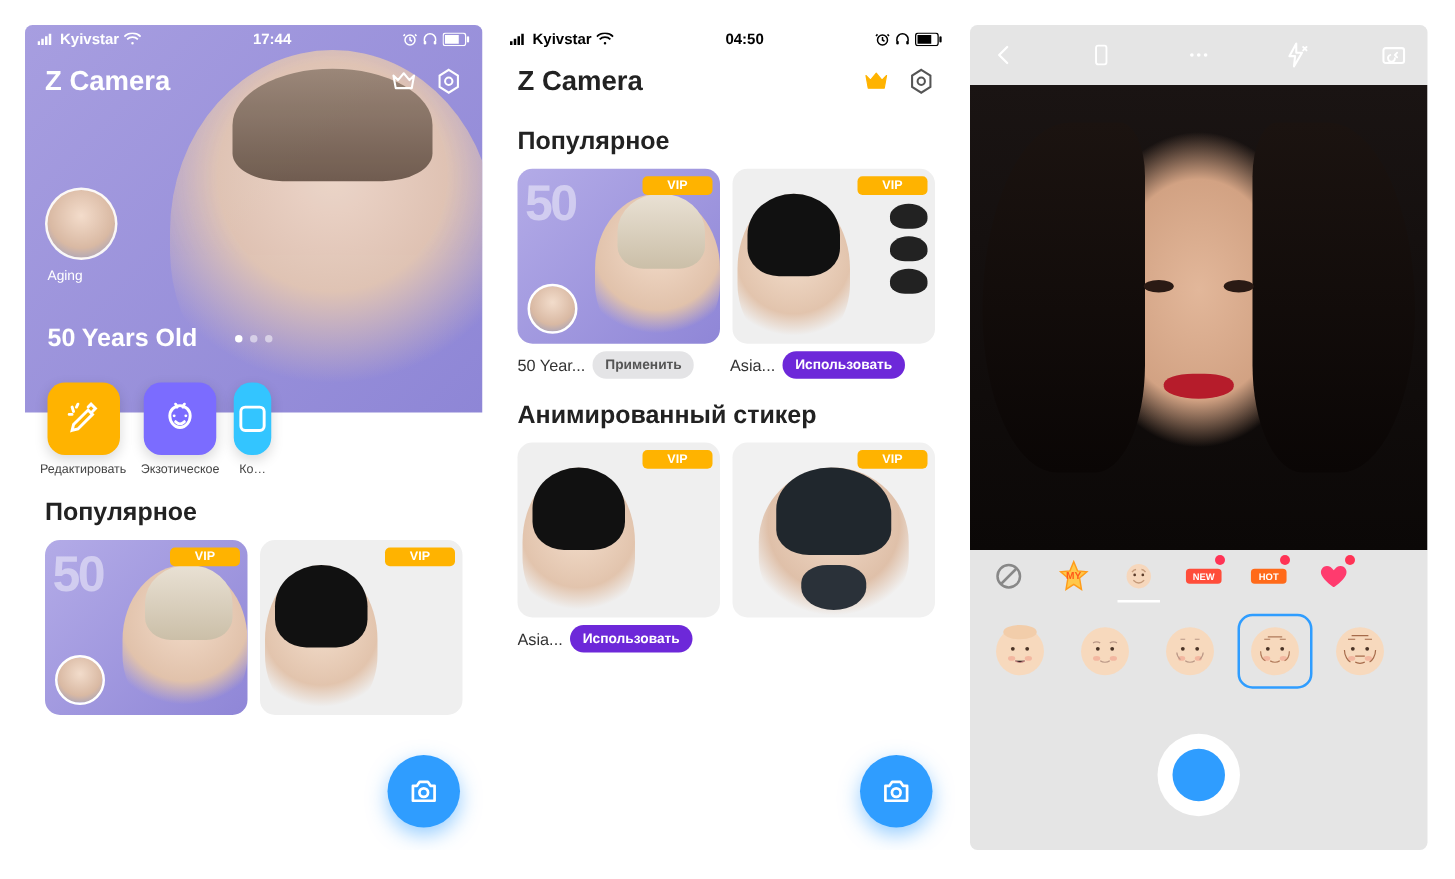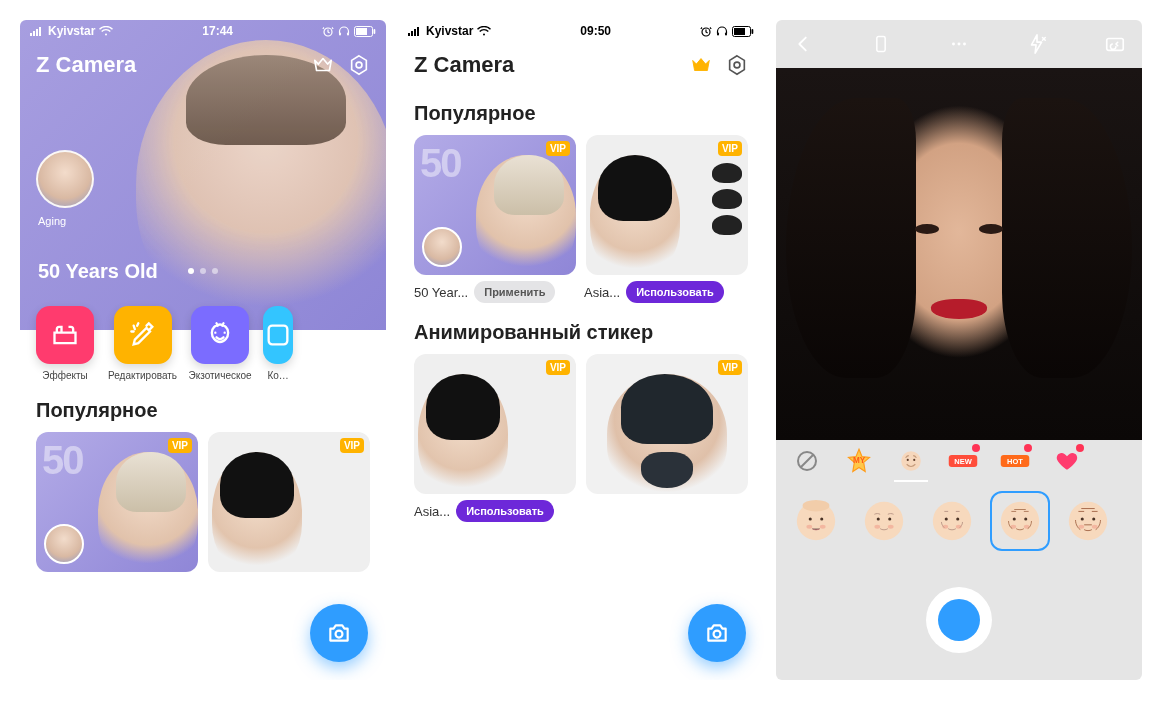--- a/index.html
+++ b/index.html
@@ -112,21 +112,21 @@
     font-size:20px; font-weight:700; color:#222; padding: 18px 16px 10px 16px;
   }
 
   .card-row { display:flex; gap:10px; padding:0 16px; }
   .card {
     flex:1; height:140px; border-radius:12px; position:relative; overflow:hidden;
   }
   .vip {
     position:absolute; top:6px; right:6px; z-index:2;
     background:#ffb300; color:#fff; font-size:10px; font-weight:700;
-    padding:2px 4px; border-radius:4px;
+    padding:2px 20px; border-radius:4px;
   }
   .card-aging {
     background:linear-gradient(135deg,#b3abe7,#8f86d7);
   }
   .card-aging::before{
     content:"50"; position:absolute; left:6px; top:6px;
     font-size:40px; font-weight:700; color:rgba(255,255,255,0.45); letter-spacing:-2px;
   }
   .card-aging .face{
     position:absolute; right:0; bottom:0; width:100px; height:120px;
@@ -312,28 +312,20 @@
     <div class="hero-age">50 Years Old</div>
     <div class="hero-dots">
       <span class="on"></span>
           <span></span>
           <span></span>
     </div>
   </div>
 
   <div class="toolstrip">
     <div class="tool">
-      <div class="tool-ic" style="background:#ff3b6e">
-            <svg viewBox="0 0 24 24">
-              <path d="M3 10h18v9H3zM5 10V7a2 2 0 012-2h2v5M15 5h2a2 2 0 012 2v3" fill="none" stroke="#fff" stroke-width="2"></path>
-            </svg>
-          </div>
-      <span class="lbl">Эффекты</span>
-    </div>
-    <div class="tool">
       <div class="tool-ic" style="background:#ffb300">
             <svg viewBox="0 0 24 24">
               <path d="M4 20l4-1 10-10-3-3L5 16zM15 4l2-2 3 3-2 2M4 4l1 3M8 2l-1 2M2 9l2 0" stroke="#fff" stroke-width="2" fill="none" stroke-linecap="round"></path>
             </svg>
           </div>
       <span class="lbl">Редактировать</span>
     </div>
     <div class="tool">
       <div class="tool-ic" style="background:#7b6cff">
             <svg viewBox="0 0 24 24">
@@ -380,21 +372,21 @@
             <rect x="0" y="7" width="2" height="3" fill="#000"></rect>
             <rect x="3" y="5" width="2" height="5" fill="#000"></rect>
             <rect x="6" y="3" width="2" height="7" fill="#000"></rect>
             <rect x="9" y="1" width="2" height="9" fill="#000"></rect>
           </svg>
       <span>Kyivstar</span>
       <svg width="14" height="10" viewBox="0 0 14 10">
             <path d="M7 9.5a1 1 0 100-2 1 1 0 000 2zM3.2 5.9a5.4 5.4 0 017.6 0l1-1a6.8 6.8 0 00-9.6 0zM1 3.7a8.5 8.5 0 0112 0l1-1a9.9 9.9 0 00-14 0z" fill="#000"></path>
           </svg>
     </div>
-    <span>09:50</span>
+    <span>04:50</span>
     <div class="sb-right">
       <svg width="12" height="11" viewBox="0 0 12 11">
             <circle cx="6" cy="6" r="4" fill="none" stroke="#000" stroke-width="1.2"></circle>
             <path d="M6 3.5V6l1.6 1" stroke="#000" stroke-width="1.2" fill="none"></path>
             <path d="M2 1.5L.8 2.8M10 1.5l1.2 1.3" stroke="#000" stroke-width="1.2"></path>
           </svg>
       <svg width="12" height="11" viewBox="0 0 12 11">
             <path d="M1.5 7V5.5a4.5 4.5 0 019 0V7" fill="none" stroke="#000" stroke-width="1.2"></path>
             <rect x="1" y="6.5" width="2" height="3" rx="1" fill="#000"></rect>
             <rect x="9" y="6.5" width="2" height="3" rx="1" fill="#000"></rect>

